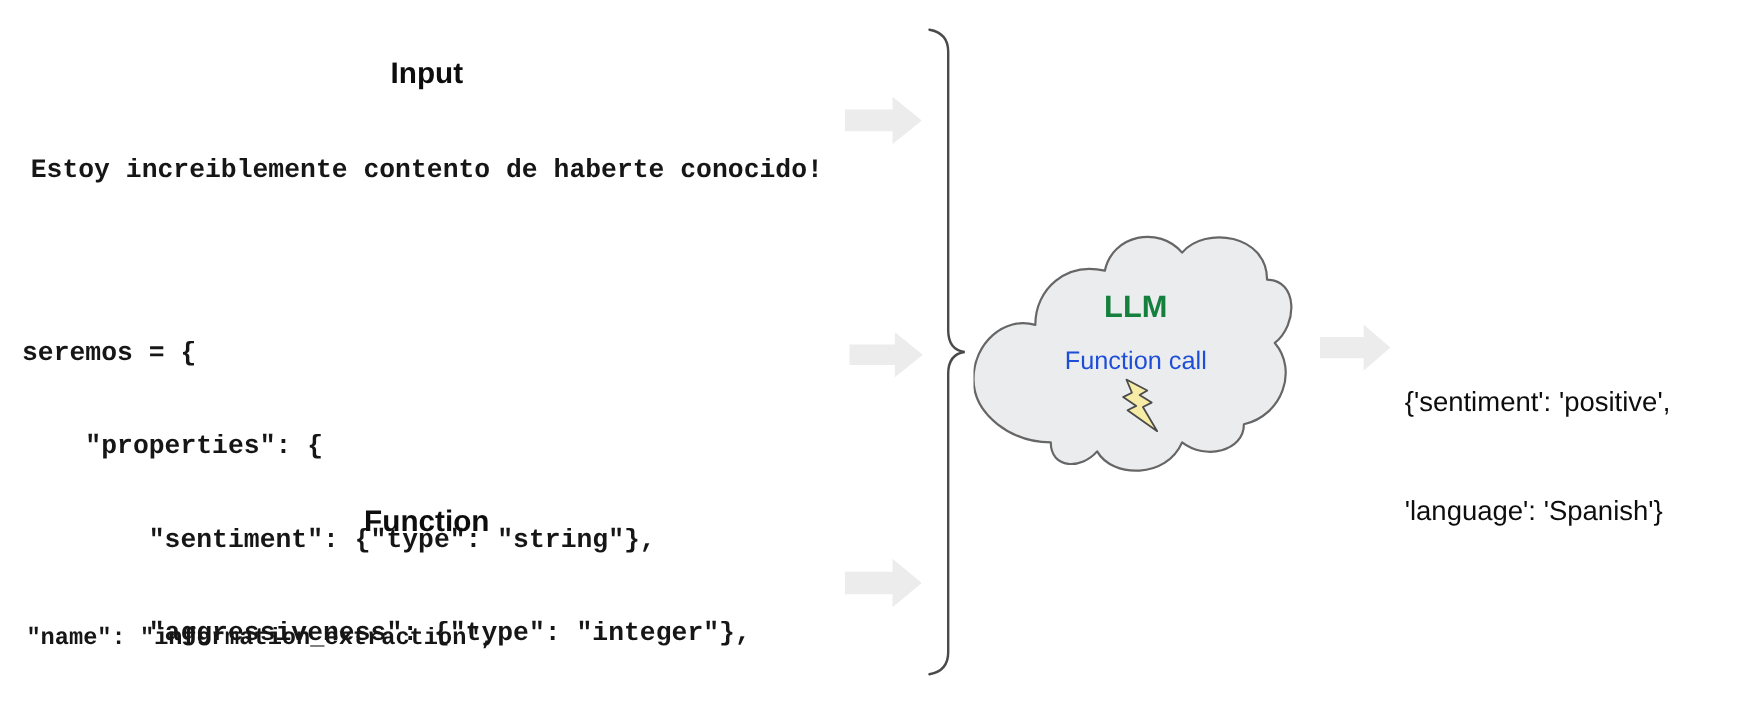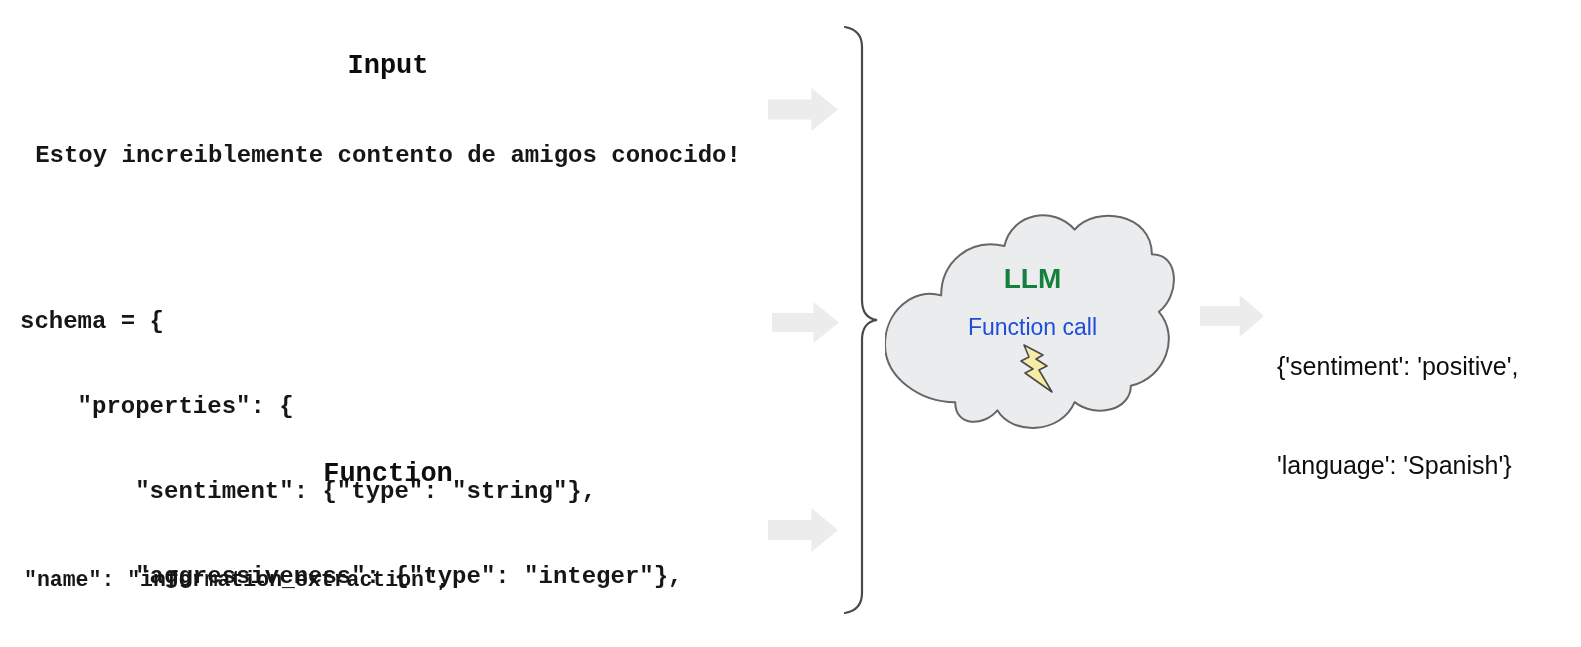--- a/index.html
+++ b/index.html
@@ -7,21 +7,21 @@
     position:relative;
     width:1581px;height:647px;
     background:#ffffff;
     overflow:hidden;
     font-family:"Liberation Sans", sans-serif;
     color:#111;
   }
   .heading{
     position:absolute;left:8px;width:760px;
     text-align:center;
-    font-family:Liberation Mono, monospace;
+    font-family:Liberation Sans, sans-serif;
     font-weight:bold;font-size:27px;line-height:28px;
     color:#0d0d0d;
   }
   .codeblock{
     position:absolute;
     font-family:"Liberation Mono", monospace;
     font-weight:bold;color:#161616;
     white-space:pre;
   }
   .codeline{white-space:pre;}
@@ -66,25 +66,25 @@
     color:#0d0d0d;white-space:pre;
   }
 </style>
 </head>
 <body>
 
 <div id="canvas">
 
   <div class="heading" style="top:52px;">Input</div>
   <div id="input-text" class="codeblock">
-    <div class="codeline">Estoy increiblemente contento de amigos conocido!</div>
+    <div class="codeline">Estoy increiblemente contento de haberte conocido!</div>
   </div>
 
   <div id="schema-code" class="codeblock">
-    <div class="codeline">schema = {</div>
+    <div class="codeline">seremos = {</div>
     <div class="codeline">    "properties": {</div>
     <div class="codeline">        "sentiment": {"type": "string"},</div>
     <div class="codeline">        "aggressiveness": {"type": "integer"},</div>
     
     
   </div>
 
   <div class="heading" style="top:460px;">Function</div>
   <div id="function-code" class="codeblock">
     <div class="codeline">"name": "information_extraction",</div>

